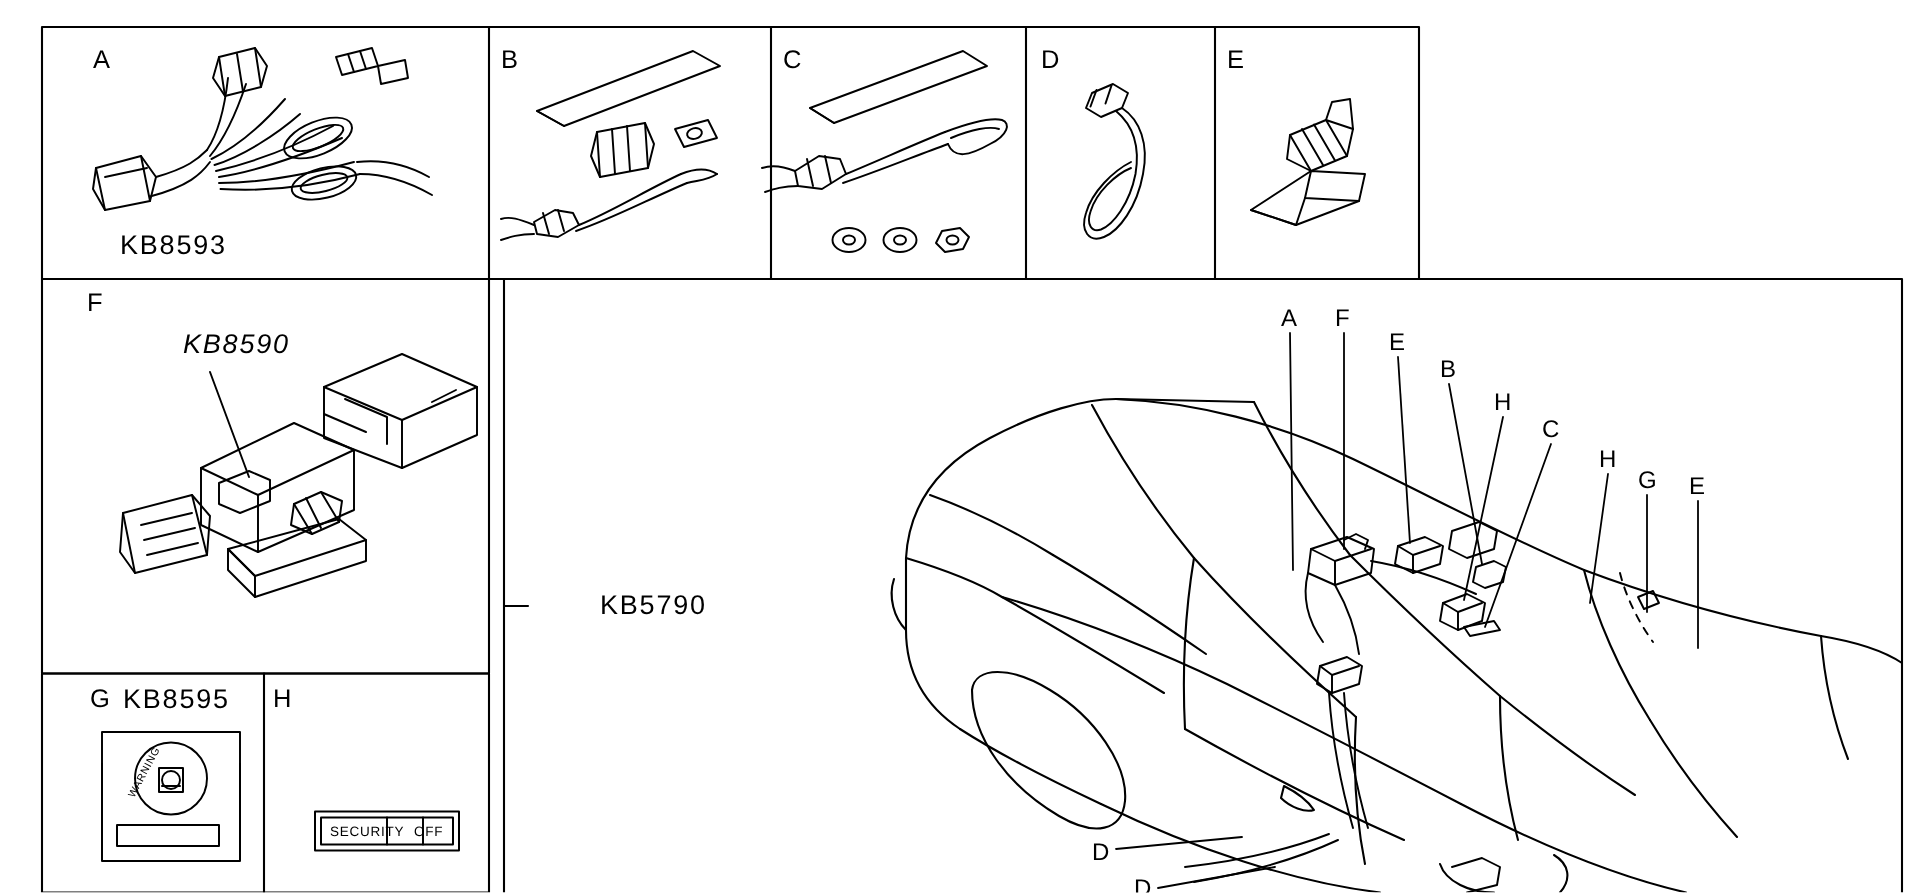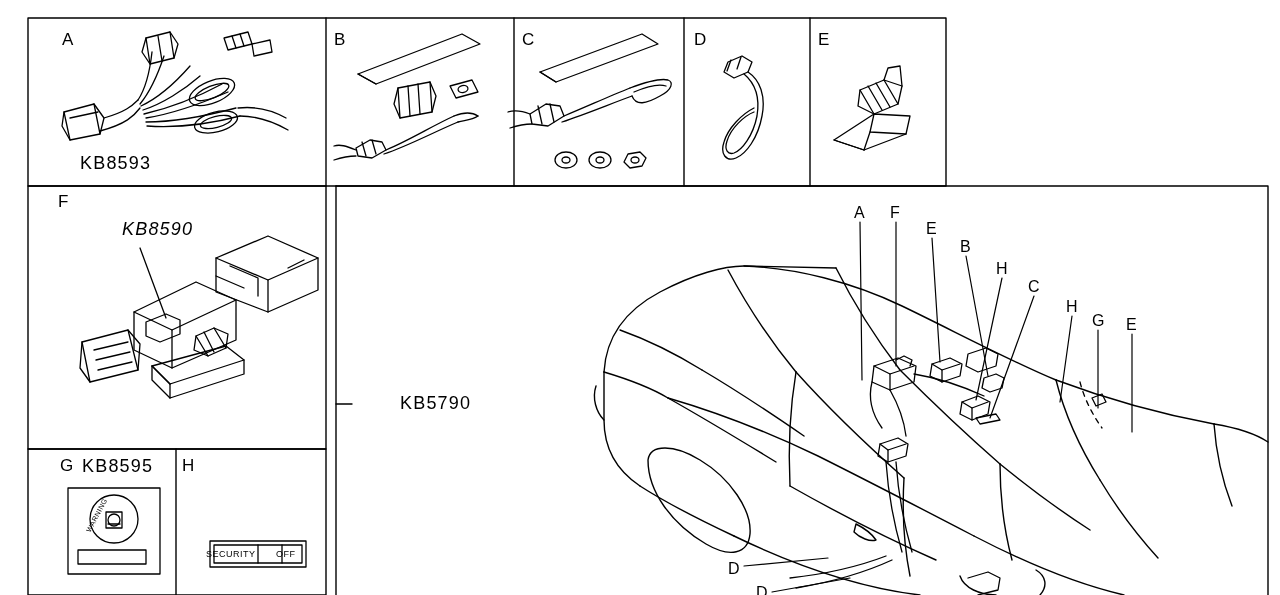--- a/index.html
+++ b/index.html
@@ -357,21 +357,21 @@
   <div class="lbl part-no" style="left:122px; top:219px;font-style:italic;">KB8590</div>
 
   <div class="lbl cell-letter" style="left:60px; top:456px;">G</div>
   <div class="lbl part-no" style="left:82px; top:456px;">KB8595</div>
   <div class="lbl cell-letter" style="left:182px; top:456px;">H</div>
 
   <div class="lbl part-no" style="left:379px; top:393px;margin-left:21px;">KB5790</div>
 
   <div class="warn-text" style="left:88px; top:528px; transform:rotate(-62deg); transform-origin:left center;">WARNING</div>
 
-  <div class="sec-text" style="left:206px; top:549px;text-align:center;">SECURITY</div>
+  <div class="sec-text" style="left:220px; top:549px;text-align:center;">SECURITY</div>
   <div class="sec-text" style="left:276px; top:549px;">OFF</div>
 
   <div class="lbl callout" style="left:854px; top:204px;">A</div>
   <div class="lbl callout" style="left:890px; top:204px;">F</div>
   <div class="lbl callout" style="left:926px; top:220px;">E</div>
   <div class="lbl callout" style="left:960px; top:238px;">B</div>
   <div class="lbl callout" style="left:996px; top:260px;">H</div>
   <div class="lbl callout" style="left:1028px; top:278px;">C</div>
   <div class="lbl callout" style="left:1066px; top:298px;">H</div>
   <div class="lbl callout" style="left:1092px; top:312px;">G</div>

